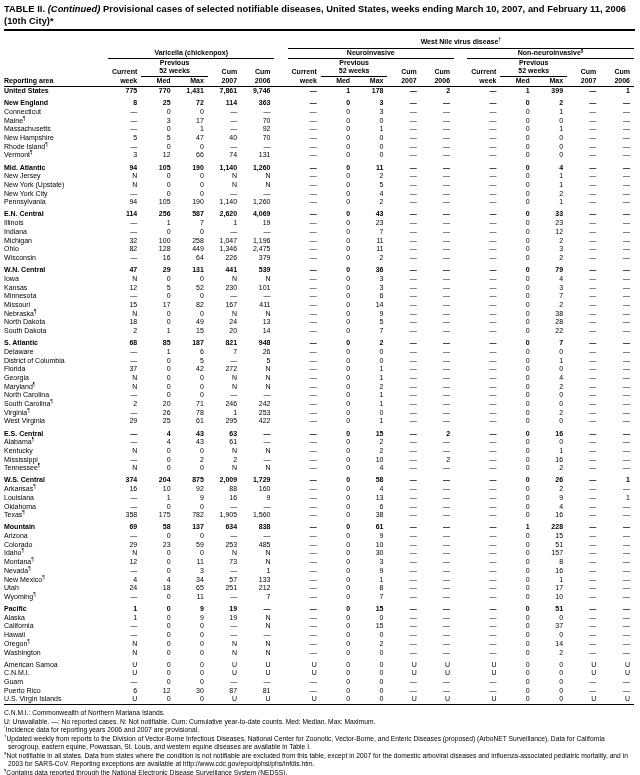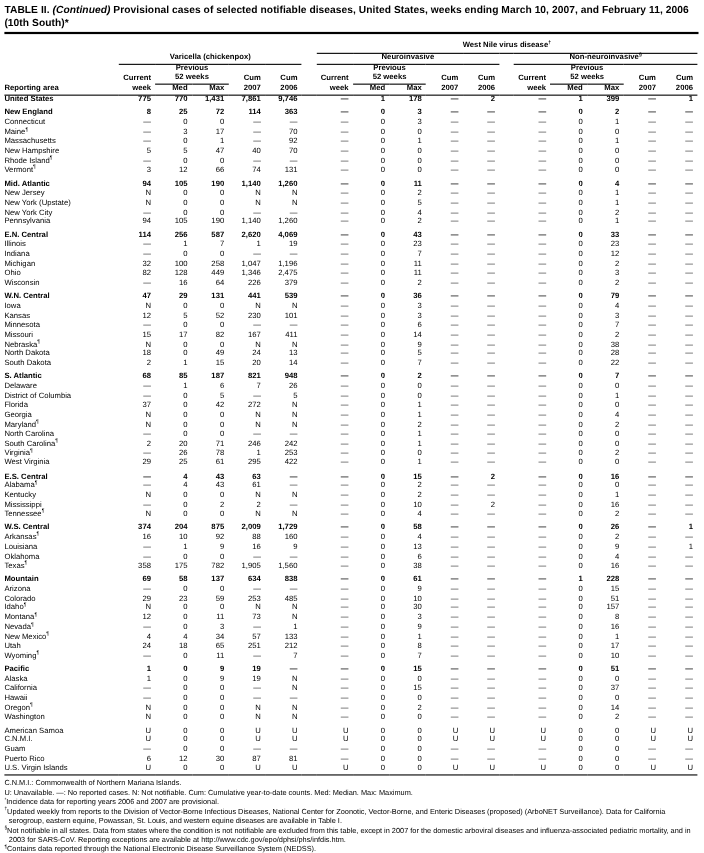--- a/index.html
+++ b/index.html
@@ -48,21 +48,21 @@
   .footnotes { margin-top: 4px; }
   .fn { font-size: 6.7px; line-height: 1.27; }
   .fn.hang { padding-left: 4px; text-indent: -4px; }
   .fn sup { font-size: 4.4px; }
 </style>
 </head>
 <body>
 
 <div class="title">
   <div><span>TABLE II. </span><span class="cont">(Continued)</span><span> Provisional cases of selected notifiable diseases, United States, weeks ending March 10, 2007, and February 11, 2006</span></div>
-  <div>(10th South)*</div>
+  <div>(10th City)*</div>
 </div>
 <div class="title-rule"></div>
 
 <table>
   <colgroup>
     <col class="c-lbl">
     <col class="c-num">
       <col class="c-num">
       <col class="c-num">
       <col class="c-num">

